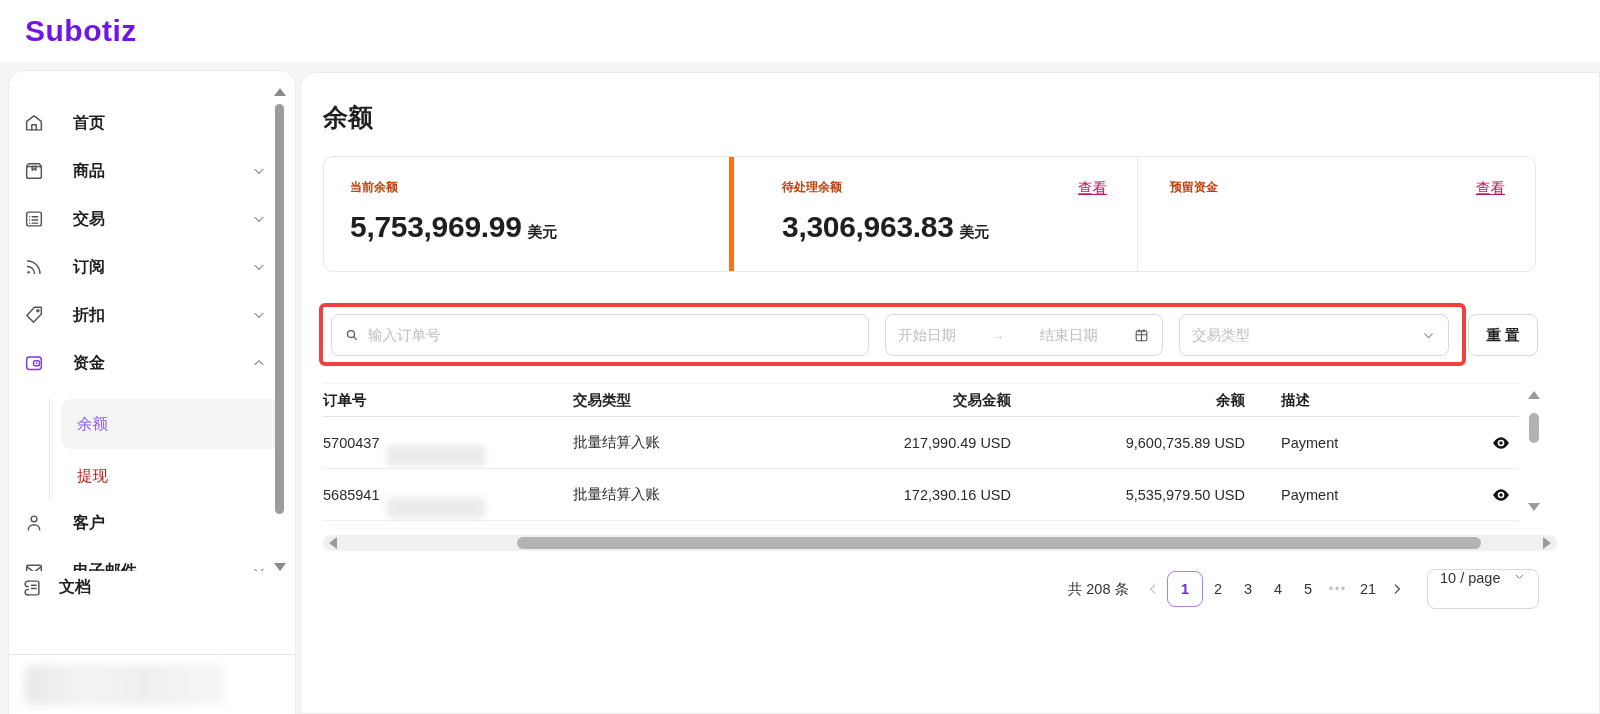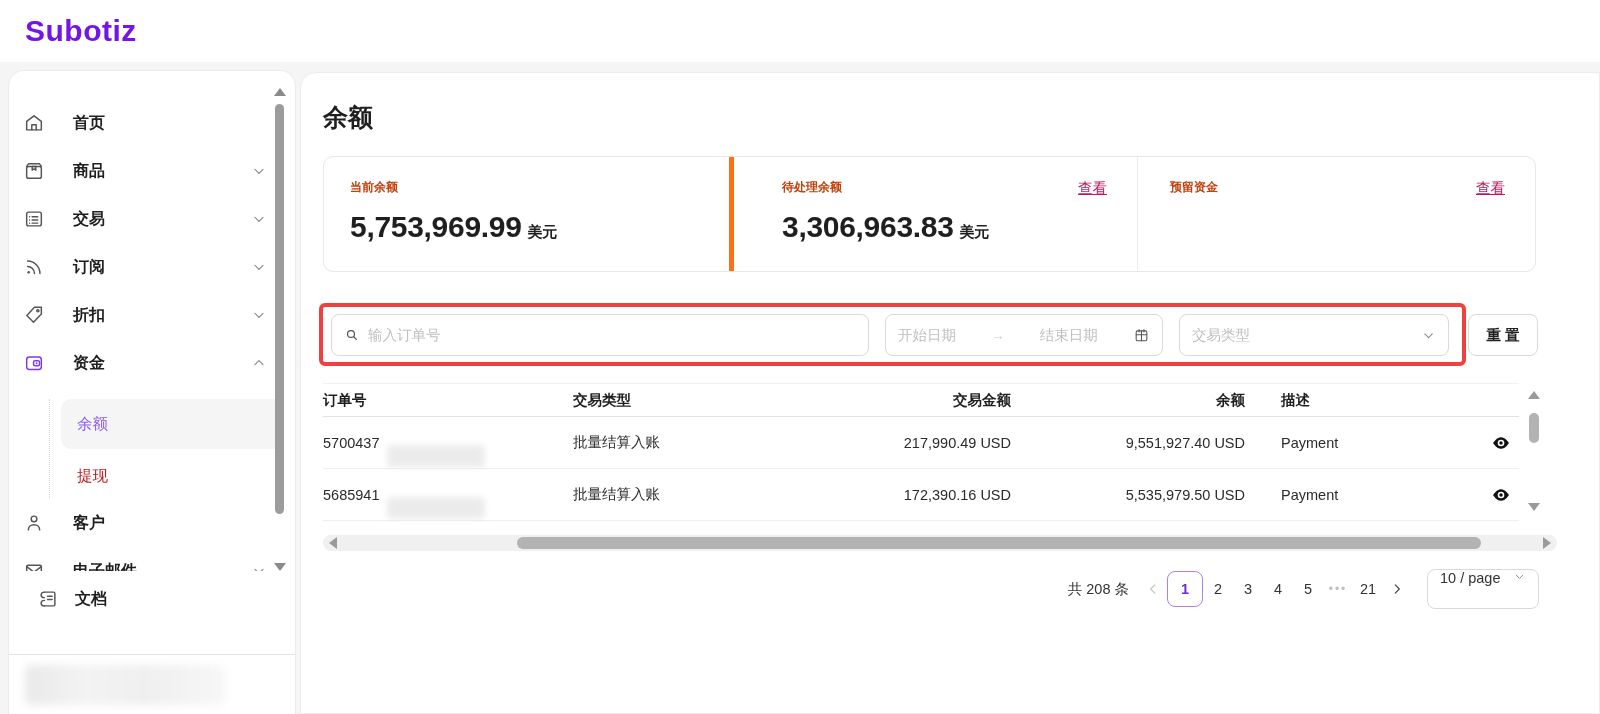--- a/index.html
+++ b/index.html
@@ -37,22 +37,22 @@
   .submenu-item.active { background:#f5f5f5; border-radius:10px; color:#8b5cf6; }
   .submenu-item.plain { color:#b91c1c; }
   
   .sb-track { position:absolute; right:5px; top:8px; width:12px; height:498px; }
   .sb-thumb { position:absolute; right:6px; top:25px; width:9px; height:410px;
               background:#9c9c9c; border-radius:6px; }
   .sb-arrow { position:absolute; right:4px; width:0; height:0;
               border-left:6px solid transparent; border-right:6px solid transparent; }
   .sb-arrow.up   { top:9px;  border-bottom:8px solid #8a8a8a; }
   .sb-arrow.down { top:484px; border-top:8px solid #8a8a8a; }
-  .doc-item { position:absolute; left:28px; top:506px; width:250px; height:44px;
-              display:flex; align-items:center; gap:16px; cursor:pointer; }
+  .doc-item { position:absolute; left:12px; top:506px; width:250px; height:44px;
+              display:flex; align-items:flex-start; gap:16px; cursor:pointer; }
   .doc-item .lbl { font-size:16px; font-weight:600; }
   .doc-item svg { width:22px; height:22px; stroke:#555; stroke-width:1.6; fill:none;
                   stroke-linecap:round; stroke-linejoin:round; }
   .sidebar-divider { position:absolute; left:0; top:583px; width:286px; height:1px; background:#e4e4e4; }
   .user-blur { position:absolute; left:16px; top:594px; width:200px; height:40px;
                background:linear-gradient(90deg,#e9e9e9,#f3f3f3 30%,#efefef 60%,#f7f7f7);
                border-radius:6px; filter:blur(4px); }
 
   
   .main { position:absolute; left:300px; top:72px; width:1300px; height:642px;
@@ -360,21 +360,21 @@
       <div class="c-balance">余额</div>
       <div class="c-desc">描述</div>
       <div class="c-eye"></div>
     </div>
 
     <div class="t-row">
       <div class="c-order">5700437</div>
       <div class="redacted"></div>
       <div class="c-type">批量结算入账</div>
       <div class="c-amount">217,990.49 USD</div>
-      <div class="c-balance">9,551,927.40 USD</div>
+      <div class="c-balance">9,600,735.89 USD</div>
       <div class="c-desc">Payment</div>
       <div class="c-eye">
           <span class="eye-btn">
         <svg viewBox="0 0 24 24">
               <path d="M12 5C6.5 5 2.5 12 2.5 12S6.5 19 12 19s9.5-7 9.5-7S17.5 5 12 5z" fill="#111"></path>
               <circle cx="12" cy="12" r="4" fill="#fff"></circle>
               <circle cx="12" cy="12" r="2.1" fill="#111"></circle>
             </svg>
           </span>
       </div>

